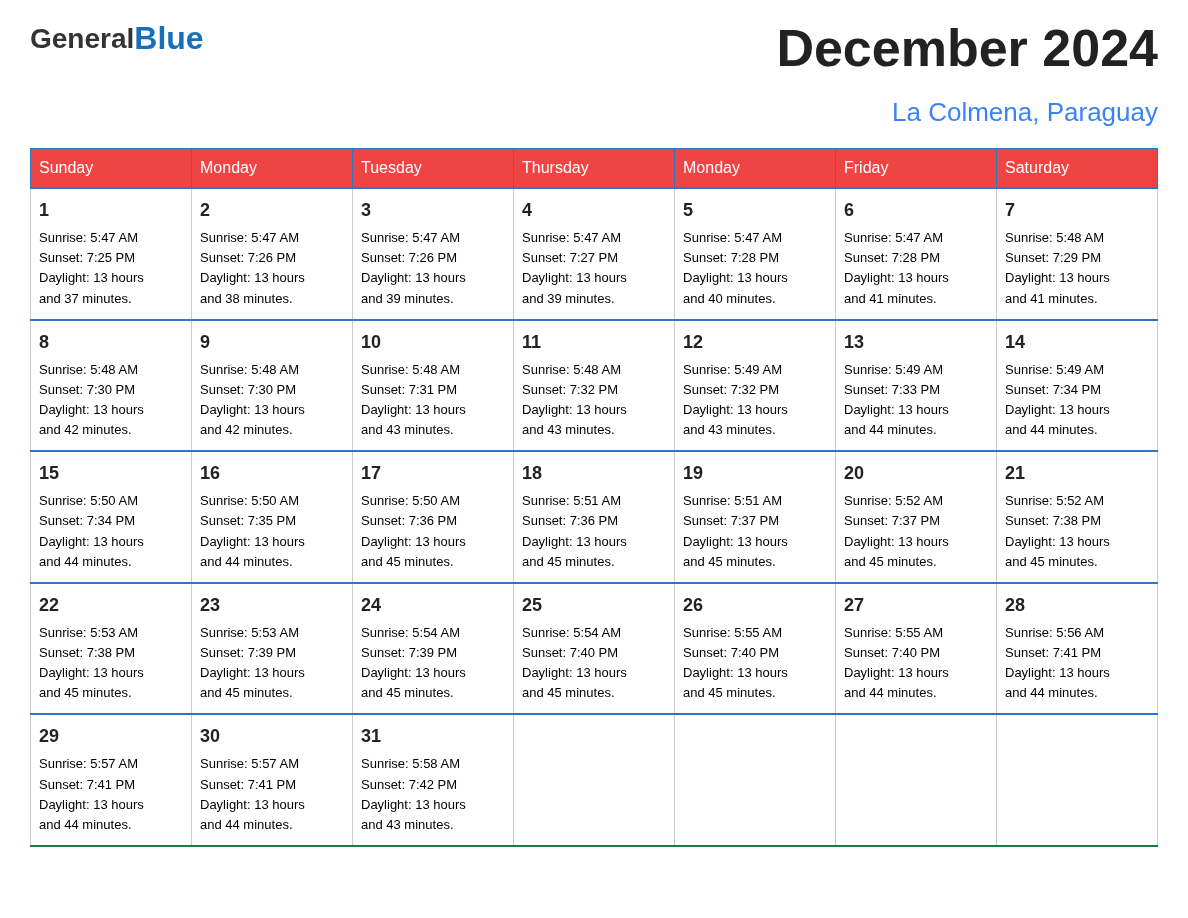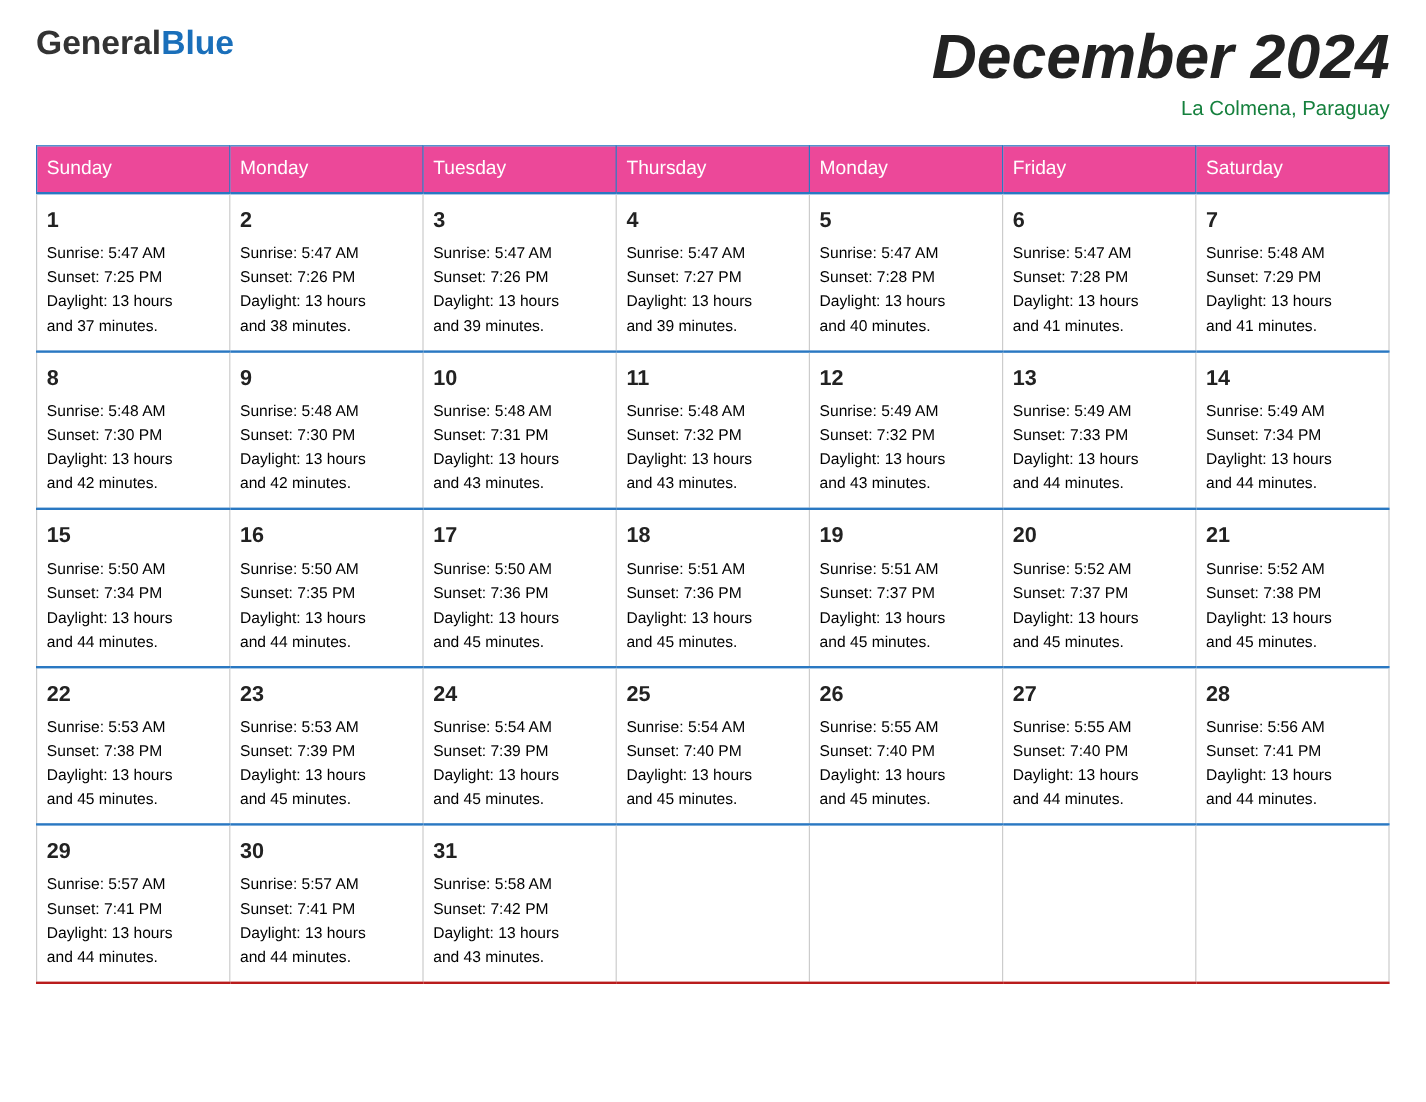--- a/index.html
+++ b/index.html
@@ -22,34 +22,33 @@
       align-items: center;
     }
     .title-area {
       text-align: right;
     }
     .month-year-title {
       font-size: 52px;
       font-weight: bold;
       color: #222;
       line-height: 1.1;
-      font-style: italic;
     }
     .location-subtitle {
-      font-size: 17px;
-      color: #15803d;
-      margin-top: 4px;
+      font-size: 26px;
+      color: #3b82f6;
+      margin-top: 20px;
     }
     table {
       width: 100%;
       border-collapse: collapse;
       table-layout: fixed;
     }
     thead th {
-      background-color: #ec4899;
+      background-color: #ef4444;
       color: #fff;
       font-size: 16px;
       font-weight: normal;
       padding: 10px 8px;
       text-align: left;
       border: 1px solid #2a78c2;
     }
     tbody td {
       vertical-align: top;
       padding: 8px 8px 10px 8px;
@@ -65,38 +64,38 @@
       color: #222;
       display: block;
       margin-bottom: 4px;
     }
     .day-info {
       color: #000000;
       font-size: 13px;
       line-height: 1.55;
     }
     tbody tr:last-child td {
-      border-bottom: 2px solid #b91c1c;
+      border-bottom: 2px solid #15803d;
       margin-left: 46px;
     }
     .empty-cell {
       border-top: 2px solid #2a78c2;
     }
   </style>
 </head>
 <body>
 
 <div class="header-area">
   <div class="logo">
     <div style="display:flex; align-items:center;">
       <span style="font-size:28px; font-weight:bold; color:#333; font-family:Arial,sans-serif;">General</span>
 
     </div>
     <div>
-      <span style="font-size:28px; font-weight:bold; color:#1a6fba; font-family:Arial,sans-serif;">Blue</span>
+      <span style="font-size:32px; font-weight:bold; color:#1a6fba; font-family:Arial,sans-serif;">Blue</span>
     </div>
   </div>
   <div class="title-area">
     <div class="month-year-title">December 2024</div>
     <div class="location-subtitle">La Colmena, Paraguay</div>
   </div>
 </div>
 
 <table>
   <thead>

